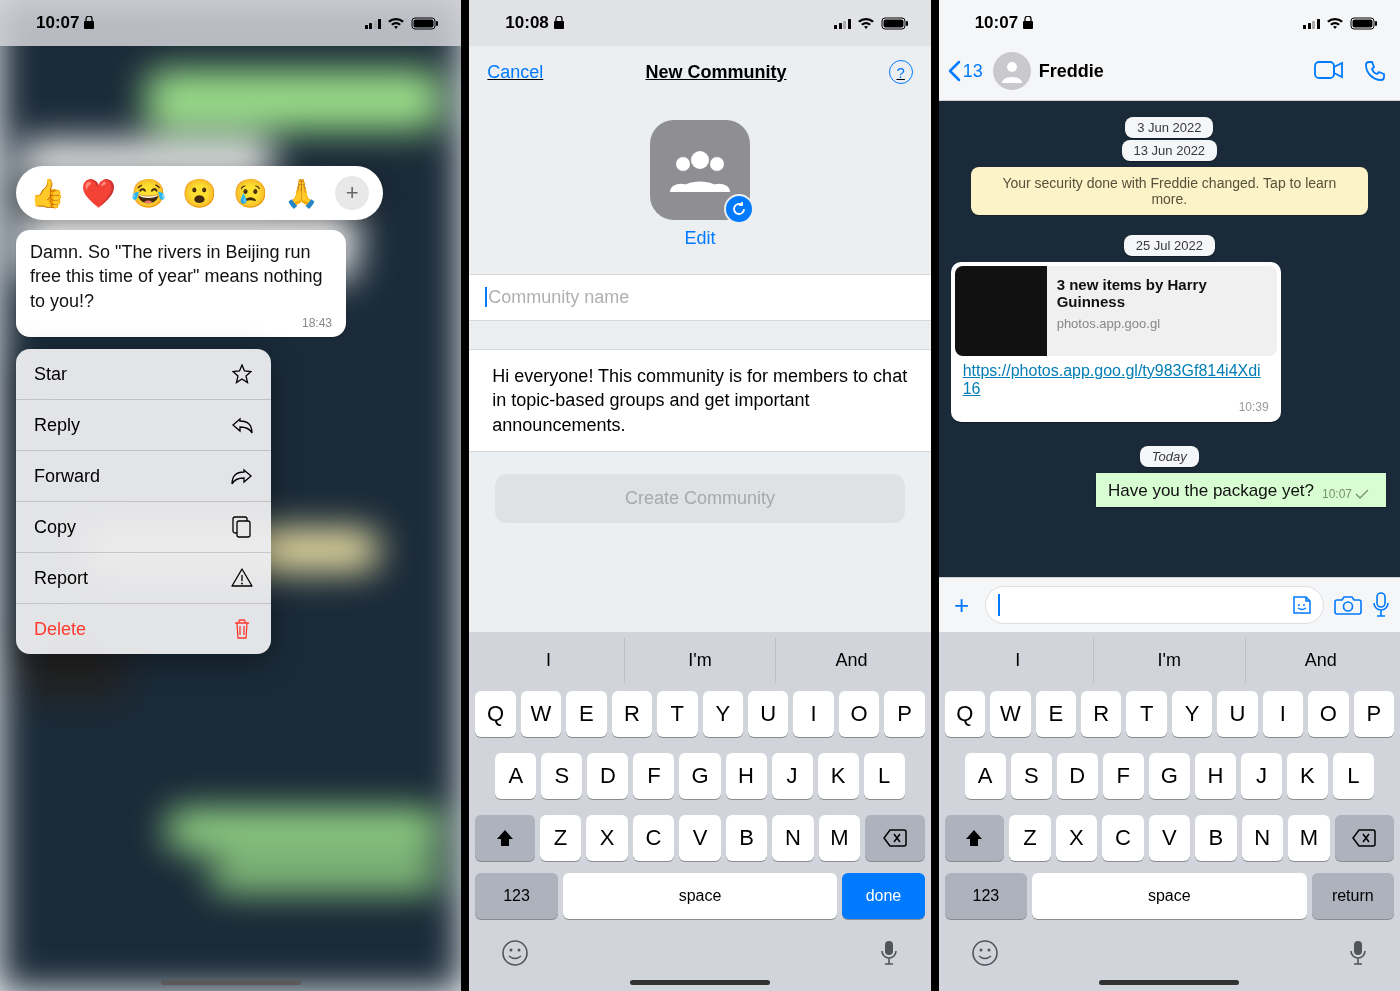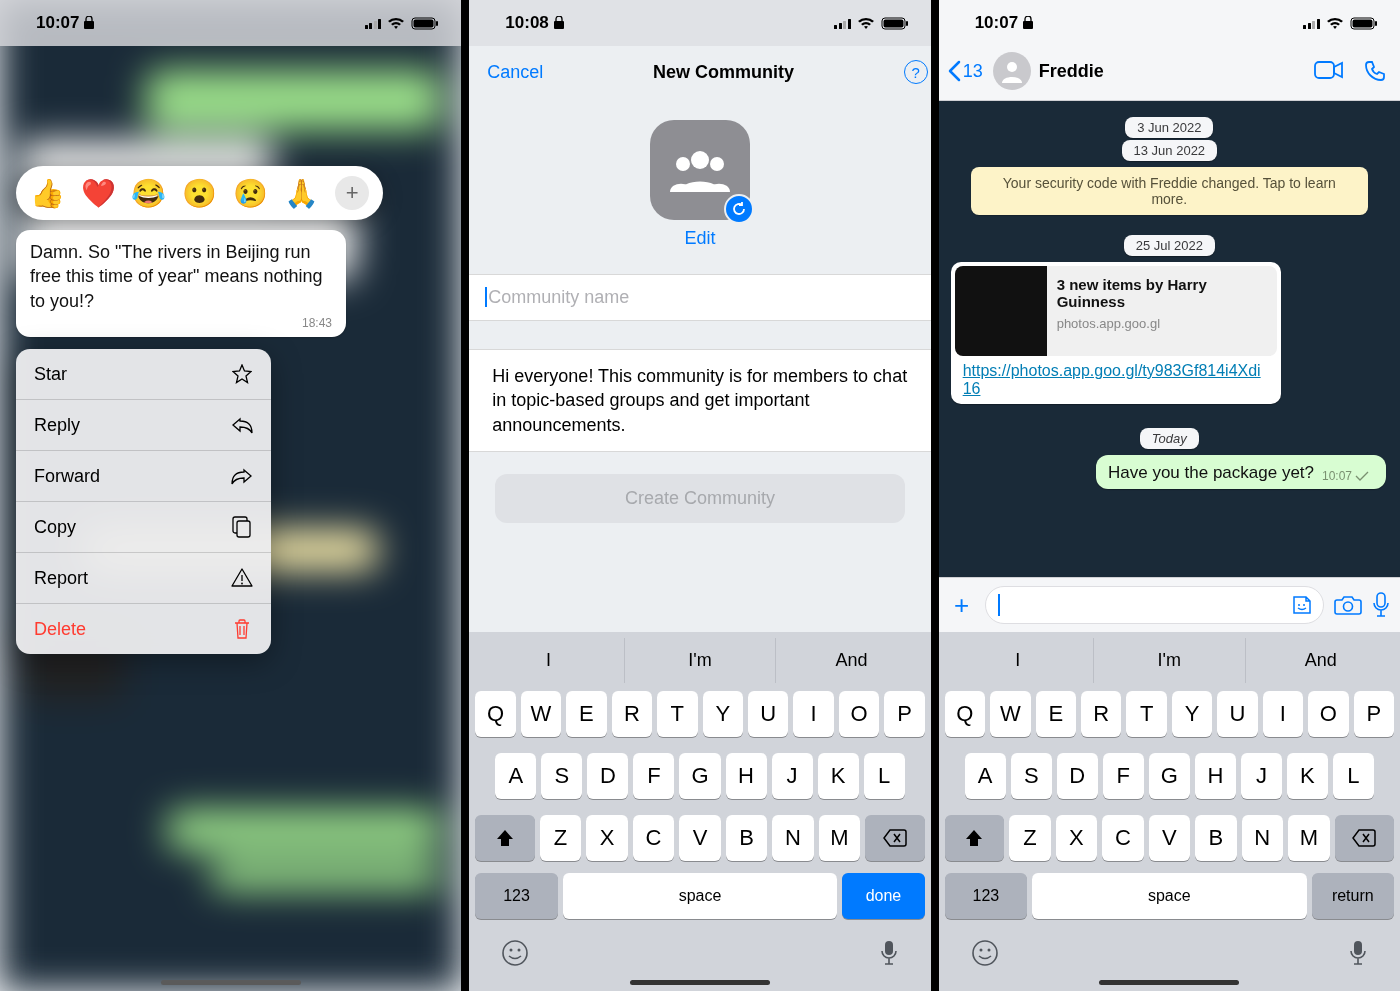--- a/index.html
+++ b/index.html
@@ -91,23 +91,24 @@
     border-bottom: 0.5px solid rgba(0,0,0,0.15);
     color:#000;
   }
   .context-item:last-child { border-bottom:none; color:#ff3b30;}
   .context-item:last-child .ci-icon { color:#ff3b30; }
   .ci-icon { width:22px; height:22px; display:flex; align-items:center; justify-content:center;}
 
   
   .p2 .status-bar { background: #e0e2e6;}
   .p2-header {
-    padding: 14px 3px 10px 18px;
+    padding: 14px 18px 10px 18px;
     display:flex; align-items:center; justify-content:space-between;
     background: linear-gradient(#eceff2,#eceff2);
+    text-decoration: underline;
   }
   .p2-header-cancel { color:#007aff; font-size: 18px;}
   .p2-header-title { font-size: 18px; font-weight: 600; }
   .p2-header-help { width: 24px; height:24px; border:1.5px solid #007aff; border-radius:50%; color:#007aff; display:flex; align-items:center; justify-content:center; font-size:15px;}
   .community-icon-wrap { text-align:center; padding: 26px 0 25px 0; }
   .community-icon {
     width: 100px; height: 100px; border-radius: 24px; background:#8e8e93;
     margin: 0 auto; position: relative; display:flex; align-items:center; justify-content:center;
   }
   .community-refresh {
@@ -159,21 +160,21 @@
   .link-preview {
     display:flex; background:#f0f0f0; border-radius:8px; overflow:hidden;
   }
   .link-thumb { width:92px; height:90px; background:#111;}
   .link-meta { padding:10px 10px; flex:1;}
   .link-title { font-size:15px; font-weight:600; color:#111;}
   .link-host { font-size:13px; color:#888; margin-top:6px;}
   .link-url { color:#027eb5; font-size:16px; padding:6px 8px 2px 8px; text-decoration:underline; word-break:break-all;}
   .msg-time-in { font-size:12px; color:#999; text-align:right; padding: 0 8px 4px 0;}
   .msg-out {
-    background:#d8fdd2; border-radius:12px; padding: 8px 10px 6px 12px;
+    background:#d8fdd2; border-radius:0; padding: 8px 10px 6px 12px;
     margin: 6px 6px 6px auto; max-width: 290px; font-size:17px; color:#111;
     position:relative; box-shadow:0 1px 1px rgba(0,0,0,0.3);
     display:flex; align-items:flex-end; gap:8px;
   }
   .msg-out-time { font-size:12px; color:#7a9070; display:flex; align-items:center; gap:3px;}
   .p3-input-bar {
     background:#f5f6f8; padding: 8px 10px; display:flex; align-items:center; gap:10px;
     border-top:0.5px solid #d0d0d4;
   }
   .p3-plus { color:#007aff; font-size:26px; width:26px; text-align:center;}
@@ -528,32 +529,33 @@
       <span>
             <svg width="22" height="22" viewBox="0 0 22 22">
               <path d="M5 2 C3 2 2 3 2 5 C2 13 9 20 17 20 C19 20 20 19 20 17 L20 14 L15 12 L13 14 C10 13 9 12 8 9 L10 7 L8 2 Z" fill="none" stroke="#007aff" stroke-width="1.8"></path>
             </svg>
           </span>
     </span>
   </div>
   <div class="p3-chat">
     <div class="pill-center"><span class="pill">3 Jun 2022</span></div>
     <div class="pill-center"><span class="pill">13 Jun 2022</span></div>
-    <div class="security-banner">Your security code with Freddie changed. Tap to learn more.</div>
+    <div class="security-banner">Your security done with Freddie changed. Tap to learn more.</div>
     <div class="pill-center" style="margin-top:20px;"><span class="pill">25 Jul 2022</span></div>
     <div style="position:relative; margin-top:6px;">
       <div class="msg-in">
         <div class="link-preview">
           <div class="link-thumb"></div>
           <div class="link-meta">
             <div class="link-title">3 new items by Harry Guinness</div>
             <div class="link-host">photos.app.goo.gl</div>
           </div>
         </div>
         <div class="link-url">https://photos.app.goo.gl/ty983Gf814i4Xdi16</div>
+        <div class="msg-time-in">10:39</div>
       </div>
 
     </div>
     <div class="pill-center" style="margin-top:24px;font-style:italic;"><span class="pill">Today</span></div>
     <div class="msg-out">
       <span>Have you the package yet?</span>
       <span class="msg-out-time">
         <span>10:07</span>
         <svg width="14" height="10" viewBox="0 0 14 10">
               <path d="M1 5 L5 9 L13 1" fill="none" stroke="#7a9070" stroke-width="1.3"></path>

